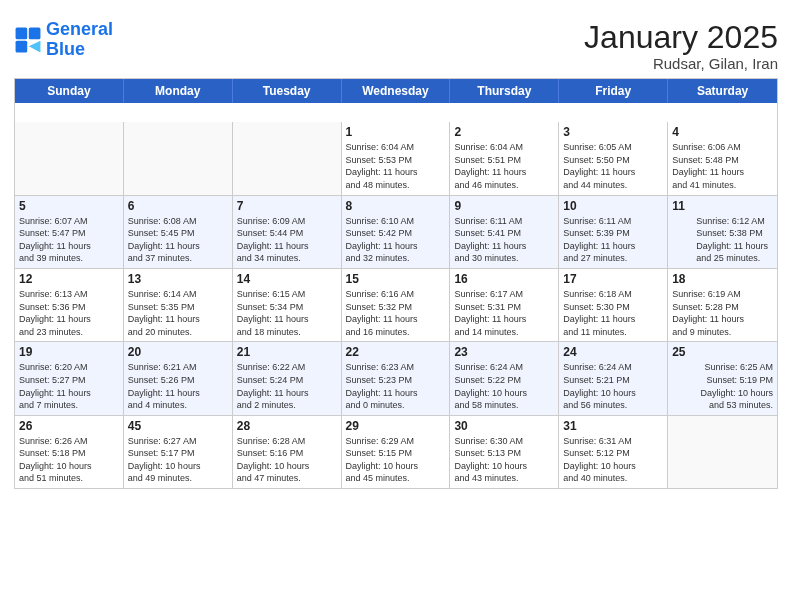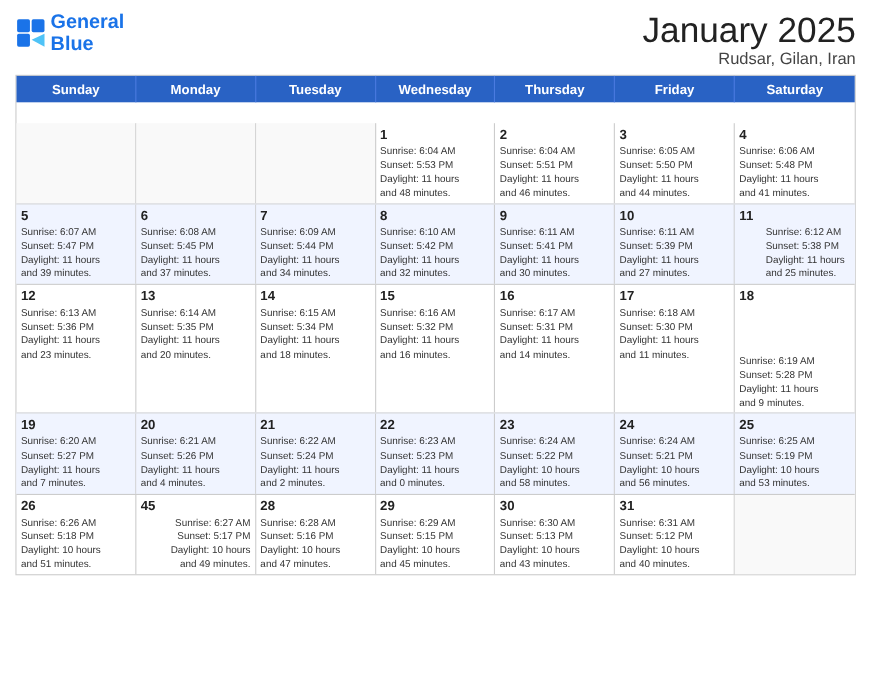--- a/index.html
+++ b/index.html
@@ -8,21 +8,21 @@
       height: 612px;
       font-family: Arial, sans-serif;
       background: #fff;
       overflow: hidden;
     }
     .page {
       width: 792px;
       height: 464px;
       display: flex;
       flex-direction: column;
-      padding: 10px 14px 10px 14px;
+      padding: 20px 14px 10px 14px;
     }
     .header {
       display: flex;
       align-items: flex-start;
       justify-content: space-between;
       margin-bottom: 6px;
     }
     .logo {
       display: flex;
       align-items: center;
@@ -280,21 +280,21 @@
           </div>
           <div class="calendar-cell">
             <div class="cell-day">17</div>
             <div class="cell-info" style="white-space: pre-line;">Sunrise: 6:18 AM
 Sunset: 5:30 PM
 Daylight: 11 hours
 and 11 minutes.</div>
           </div>
           <div class="calendar-cell">
             <div class="cell-day">18</div>
-            <div class="cell-info" style="white-space: pre-line; margin-top: 44px;">Sunrise: 6:19 AM
+            <div class="cell-info" style="white-space: pre-line;">Sunrise: 6:19 AM
 Sunset: 5:28 PM
 Daylight: 11 hours
 and 9 minutes.</div>
           </div>
         </div>
         <div class="calendar-row row-alt">
           <div class="calendar-cell">
             <div class="cell-day">19</div>
             <div class="cell-info" style="white-space: pre-line;">Sunrise: 6:20 AM
 Sunset: 5:27 PM
@@ -331,37 +331,37 @@
           </div>
           <div class="calendar-cell">
             <div class="cell-day">24</div>
             <div class="cell-info" style="white-space: pre-line;">Sunrise: 6:24 AM
 Sunset: 5:21 PM
 Daylight: 10 hours
 and 56 minutes.</div>
           </div>
           <div class="calendar-cell">
             <div class="cell-day">25</div>
-            <div class="cell-info" style="white-space: pre-line;">Sunrise: 6:25 AM
+            <div class="cell-info" style="white-space: pre-line; text-align: right;">Sunrise: 6:25 AM
 Sunset: 5:19 PM
 Daylight: 10 hours
 and 53 minutes.</div>
           </div>
         </div>
         <div class="calendar-row">
           <div class="calendar-cell">
             <div class="cell-day">26</div>
             <div class="cell-info" style="white-space: pre-line;">Sunrise: 6:26 AM
 Sunset: 5:18 PM
 Daylight: 10 hours
 and 51 minutes.</div>
           </div>
           <div class="calendar-cell">
             <div class="cell-day">45</div>
-            <div class="cell-info" style="white-space: pre-line; text-align: right;">Sunrise: 6:27 AM
+            <div class="cell-info" style="white-space: pre-line;">Sunrise: 6:27 AM
 Sunset: 5:17 PM
 Daylight: 10 hours
 and 49 minutes.</div>
           </div>
           <div class="calendar-cell">
             <div class="cell-day">28</div>
             <div class="cell-info" style="white-space: pre-line;">Sunrise: 6:28 AM
 Sunset: 5:16 PM
 Daylight: 10 hours
 and 47 minutes.</div>

